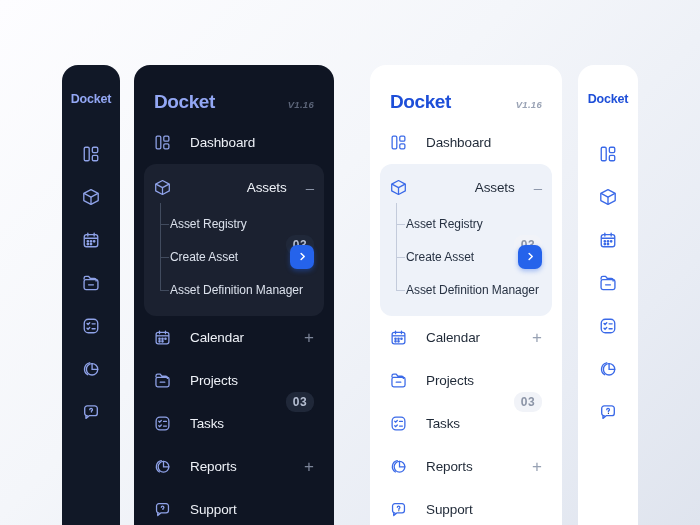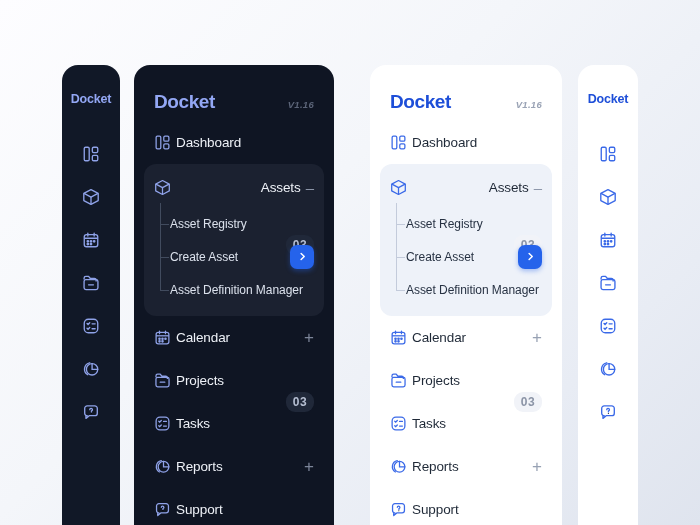--- a/index.html
+++ b/index.html
@@ -52,21 +52,21 @@
     border-radius:9px;
   }
   .ic { display:block; }
   .ic.dk { stroke:#8fa2e8; }
   .ic.lt { stroke:#3b6ae8; }
 
   
   .nav { margin-top:8px; }
   .row {
     display:flex; align-items:center;
-    height:43px; padding:0 20px; gap:5px;
+    height:43px; padding:0 20px; gap:19px;
   }
   .row .lbl { font-size:13.5px; flex:1; letter-spacing:-0.1px; }
   .dk .lbl, .row.dk .lbl { color:#eef1f7; }
   .row.lt .lbl { color:#1f2937; }
 
   .plus { font-size:17px; line-height:1; font-weight:300; }
   .plus.dk { color:#7c8599; }
   .plus.lt { color:#97a1b3; }
 
   .badge {

